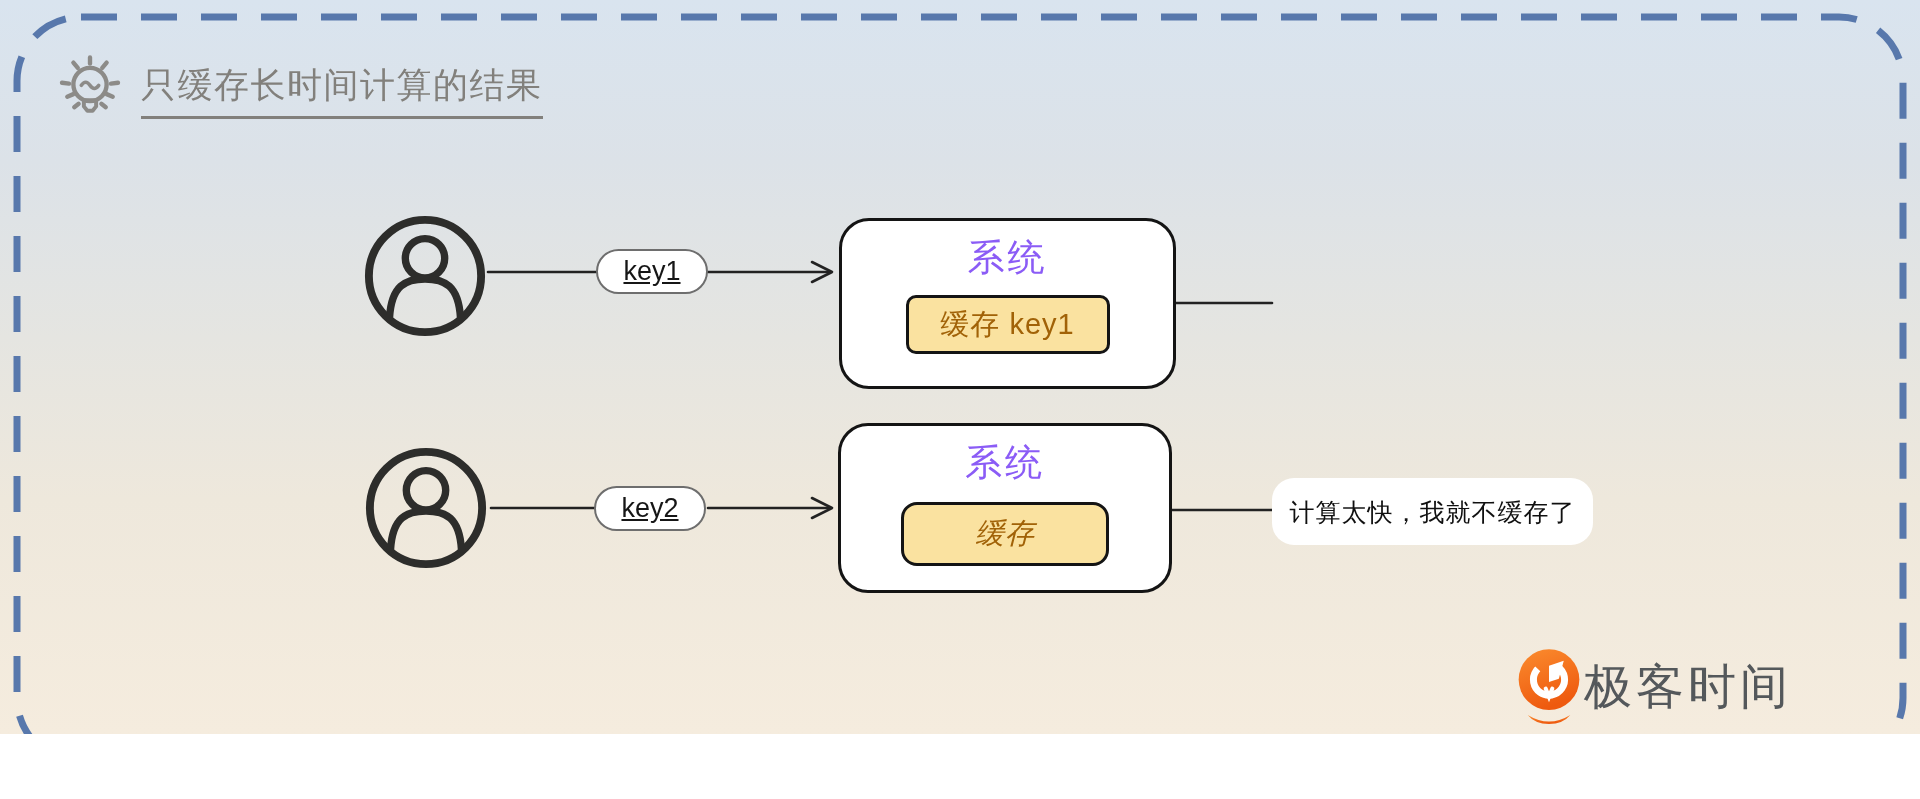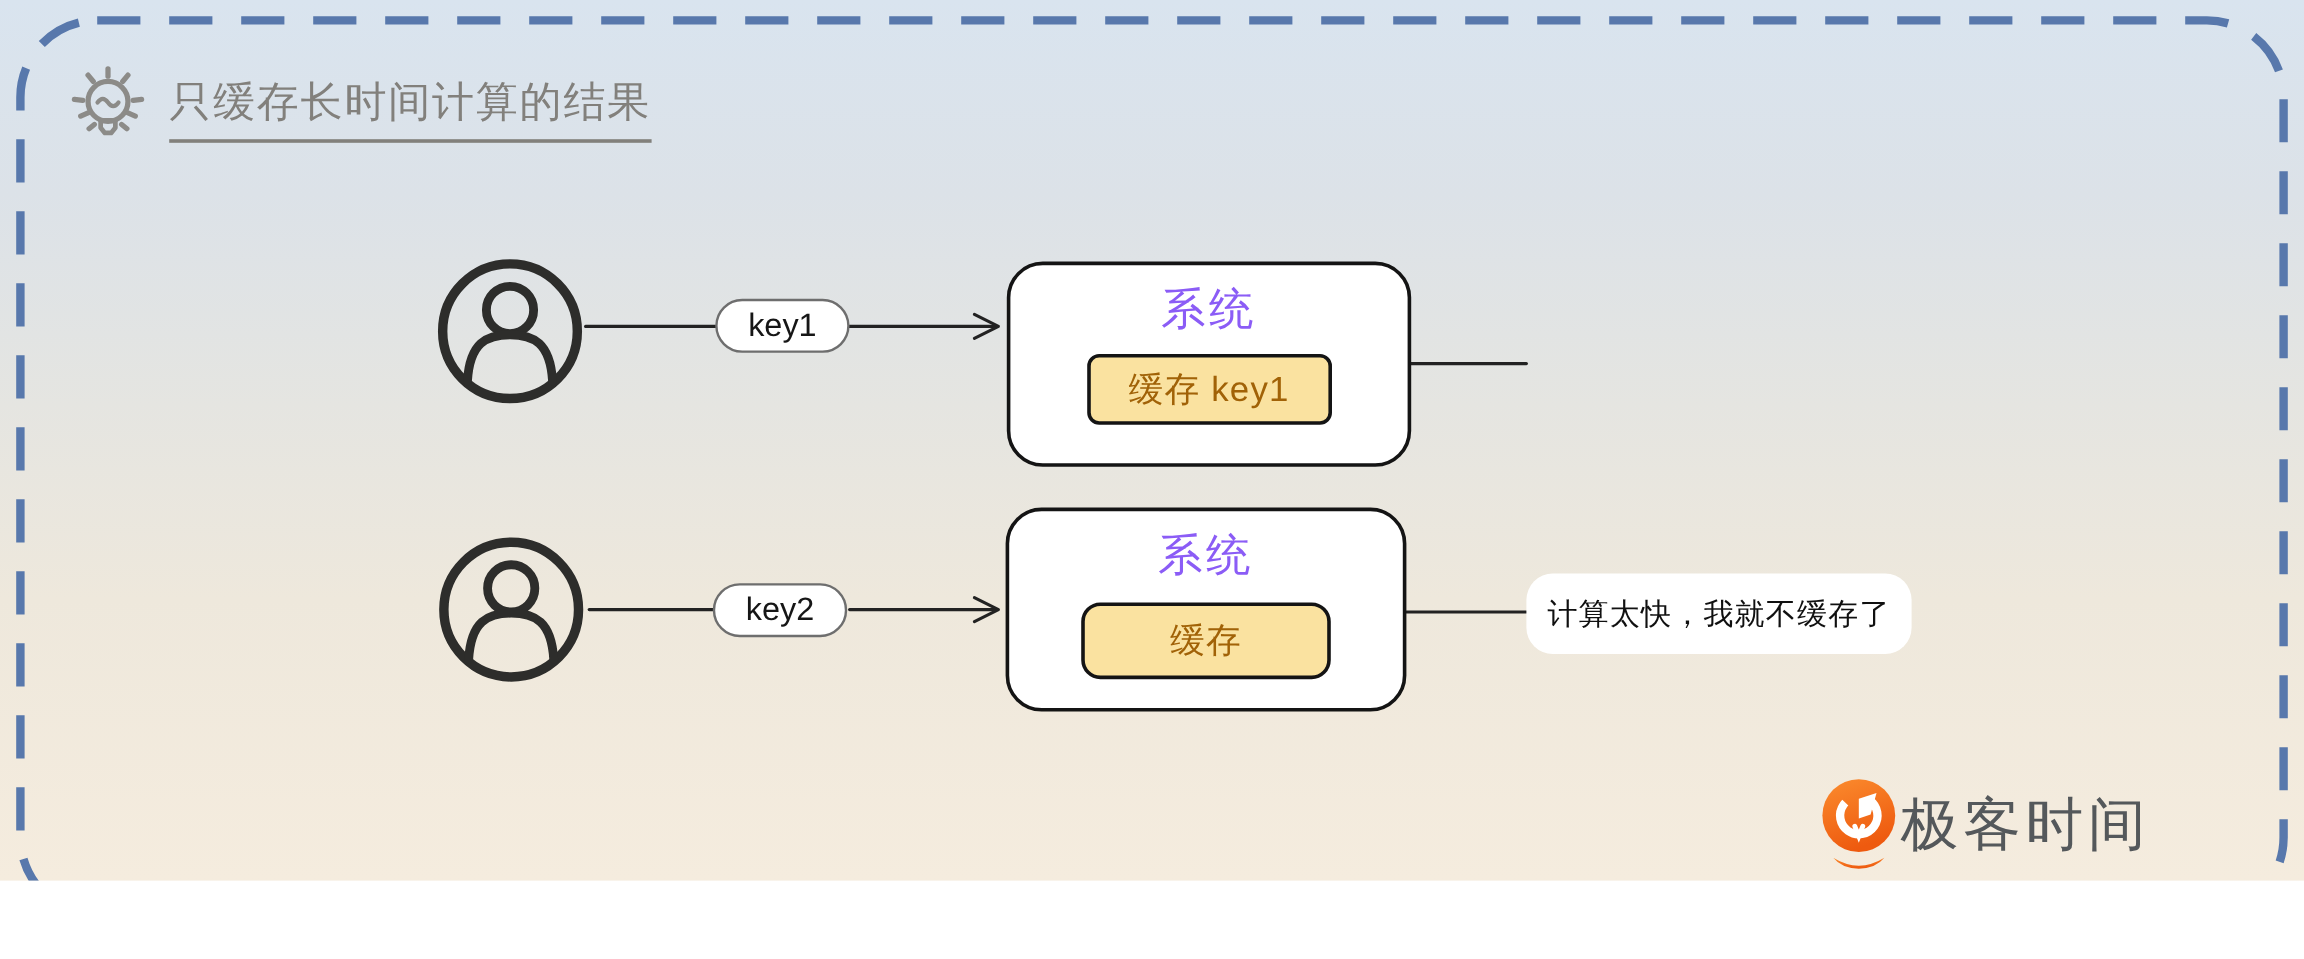--- a/index.html
+++ b/index.html
@@ -19,40 +19,40 @@
   .bulb { position:absolute; left:48px; top:46px; width:84px; height:84px; }
 
   .user-icon { position:absolute; width:126px; height:126px; }
   .u1 { left:362px; top:213px; }
   .u2 { left:363px; top:445px; }
 
   .pill {
     position:absolute; width:112px; height:45px; box-sizing:border-box;
     background:#ffffff; border:2.5px solid #6e6e6e; border-radius:24px;
     display:flex; align-items:center; justify-content:center;
-    font-size:27px; color:#161616;
+    font-size:27px; color:#161616;text-decoration:underline;
   }
   .p1 { left:596px; top:249px; }
   .p2 { left:594px; top:486px; }
 
   .sysbox {
     position:absolute; box-sizing:border-box; background:#ffffff;
     border:3.5px solid #141414; border-radius:30px;
     display:flex; flex-direction:column; align-items:center;
   }
   .s1 { left:839px; top:218px; width:337px; height:171px; }
   .s2 { left:838px; top:423px; width:334px; height:170px; }
   .sys-title { font-size:37px; color:#8b5cf6; margin-top:12px; letter-spacing:3px; }
   .cachebox {
     box-sizing:border-box; background:#fae2a0; border:3.5px solid #141414;
     display:flex; align-items:center; justify-content:center;
     font-size:29px; color:#a16207; letter-spacing:1px;
   }
   .c1 { width:204px; height:59px; border-radius:10px; margin-top:12px; }
-  .c2 { width:208px; height:64px; border-radius:16px; margin-top:14px; }
+  .c2 { width:208px; height:64px; border-radius:16px; margin-top:14px;font-style:italic; }
 
   .bubble {
     position:absolute; background:#ffffff; border-radius:22px;
     display:flex; flex-direction:column; align-items:center; justify-content:center;
     font-size:25px; color:#101010; line-height:36px; letter-spacing:1px; text-align:center;
   }
   .b1 { left:1272px; top:261px; width:321px; height:91px; }
   .b2 { left:1272px; top:478px; width:321px; height:67px; }
 
   .brand { position:absolute; left:1516px; top:646px; display:flex; align-items:center; gap:2px; }

